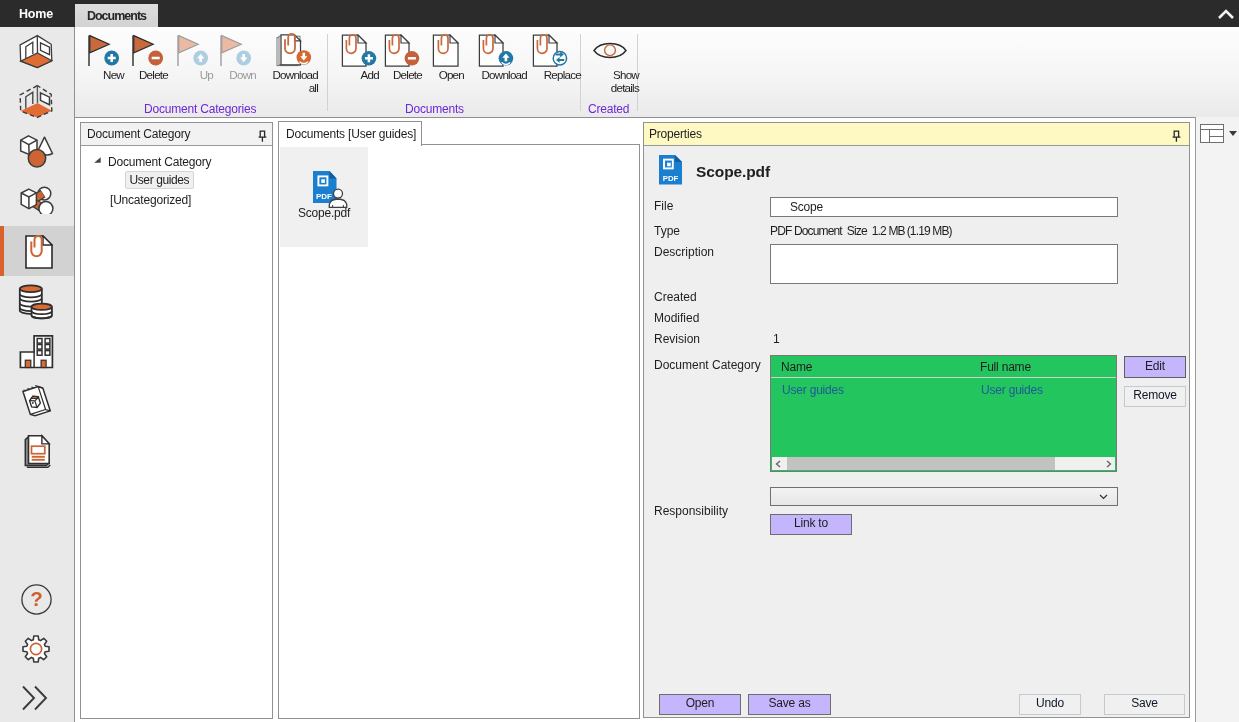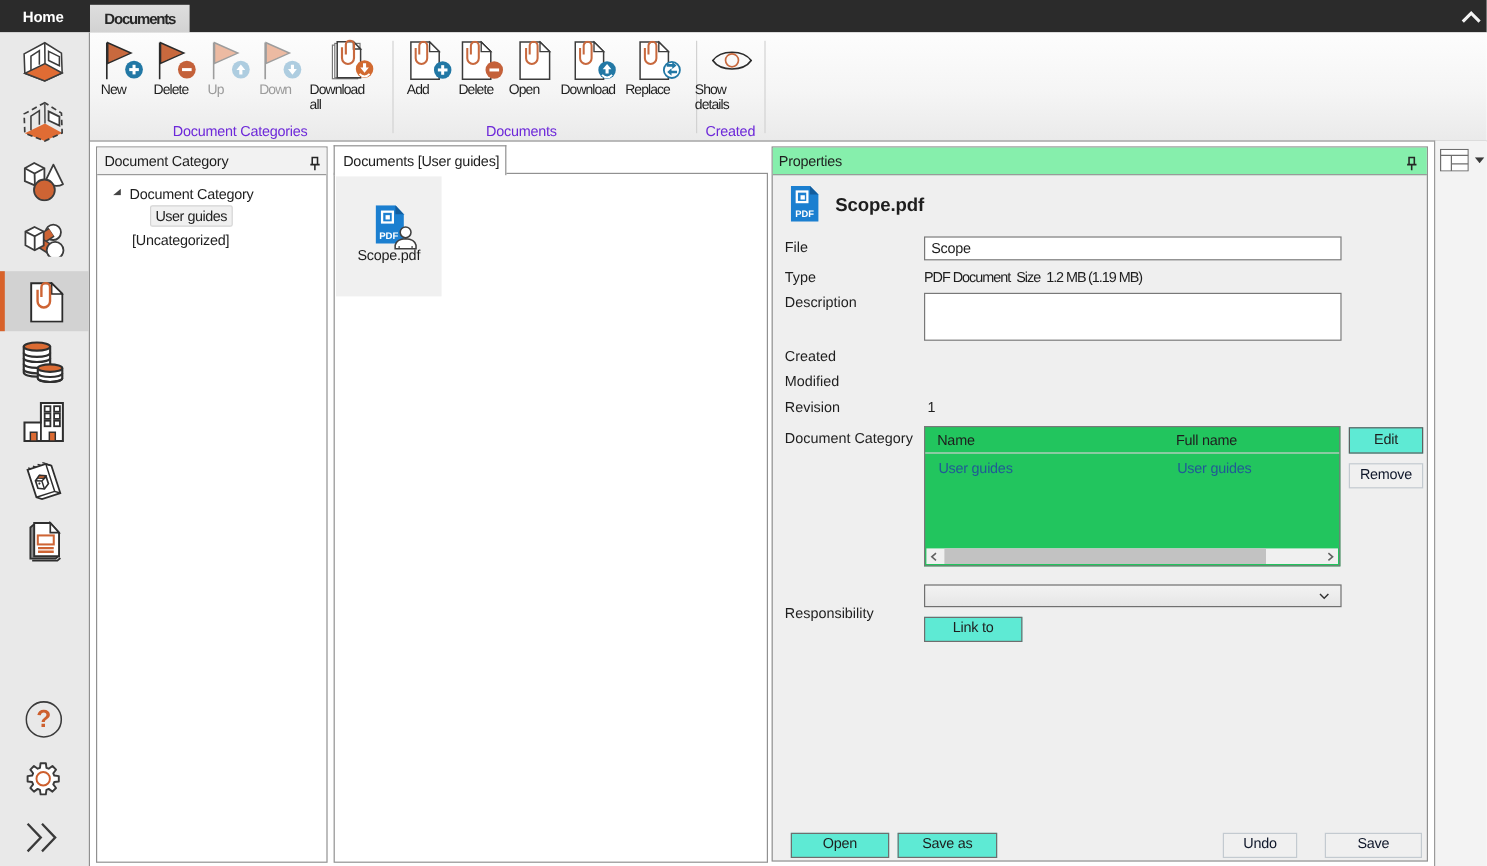--- a/index.html
+++ b/index.html
@@ -1,20 +1,20 @@
 <!DOCTYPE html>
 <html><head><meta charset="utf-8">
 <style>
 html,body{margin:0;padding:0}
 body{width:1239px;height:722px;position:relative;font-family:"Liberation Sans",sans-serif;background:#fff;overflow:hidden;font-size:12px;color:#1e1e1e}
 .abs{position:absolute}
 .lbl{position:absolute;white-space:nowrap}
-.btn{position:absolute;background:#5eead4;border:1px solid #6e6e6e;color:#1e1e1e;text-align:center;font-size:12px;letter-spacing:-0.2px}
+.btn{position:absolute;background:#c4b5fd;border:1px solid #6e6e6e;color:#1e1e1e;text-align:center;font-size:12px;letter-spacing:-0.2px}
 .btn.dis{background:#f0f0f0;border:1px solid #c3cad0;color:#0f172a}
-.ribtxt{position:absolute;text-align:left;font-size:11.6px;letter-spacing:-0.75px;color:#1e1e1e;line-height:12.5px}
+.ribtxt{position:absolute;text-align:right;font-size:11.6px;letter-spacing:-0.75px;color:#1e1e1e;line-height:12.5px}
 .ribtxt.gray{color:#9b9b9b}
 .grplbl{position:absolute;text-align:left;font-size:12px;letter-spacing:-0.2px;color:#6d28d9}
 .sep{position:absolute;top:34px;width:1px;height:77px;background:#d2d2d2}
 </style></head>
 <body>
 
 <div class="abs" style="left:0;top:0;width:1239px;height:27px;background:#2b2b2b"></div>
 <div class="abs" style="left:19px;top:0;height:27px;line-height:28px;color:#fff;font-weight:bold;font-size:12.5px;letter-spacing:-0.2px">Home</div>
 <div class="abs" style="left:75px;top:4px;width:83px;height:23px;background:linear-gradient(#dedede,#d2d2d2)"></div>
 <div class="abs" style="left:75px;top:4px;width:83px;height:23px;line-height:24px;text-align:center;color:#262626;font-weight:bold;font-size:12.5px;letter-spacing:-1px">Documents</div>
@@ -274,36 +274,36 @@
  <text x="11" y="28.3" text-anchor="middle" font-family="Liberation Sans" font-size="8" font-weight="bold" fill="#fff">PDF</text>
  <g>
   <circle cx="25" cy="22.6" r="4.5" fill="#fff" stroke="#3f3f3f" stroke-width="1.3"></circle>
   <path d="M16.3,36.3 v-2.9 q1.2,-5.2 8.7,-5.4 q7.5,0.2 8.7,5.4 v2.9 z" fill="#fff" stroke="#3f3f3f" stroke-width="1.3"></path>
   <path d="M19.6,36.3 v-2.3 M30.4,36.3 v-2.3" fill="none" stroke="#3f3f3f" stroke-width="1"></path>
  </g>
 </svg>
 <div class="abs" style="left:280px;top:206px;width:88px;text-align:center;letter-spacing:-0.2px">Scope.pdf</div>
 
 <div class="abs" style="left:643px;top:122px;width:547px;height:596px;background:#efefef;border:1px solid #919191;box-sizing:border-box">
- <div style="height:22px;background:#86efac;border-bottom:1px solid #9a9a9a;line-height:22px;padding-left:5px;letter-spacing:-0.2px">Properties</div>
+ <div style="height:22px;background:#fef9c3;border-bottom:1px solid #9a9a9a;line-height:22px;padding-left:5px;letter-spacing:-0.2px">Properties</div>
  <svg class="abs" style="left:528px;top:7px" width="9" height="13" viewBox="0 0 9 13">
       <path d="M2.2,1.2 h4.4 v6 h-4.4 z M0.6,7.2 h7.8 M4.4,7.2 v4.6" fill="none" stroke="#262626" stroke-width="1.3"></path>
     </svg>
 </div>
 <div id="props">
 <svg class="abs" style="left:659px;top:155px" width="24" height="30" viewBox="0 0 24 30">
  <path d="M0,0 h16 l7,7 v22.5 h-23 z" fill="#1b7fd0"></path>
  <path d="M16,0 l7,7 h-7 z" fill="#125d9e"></path>
  <rect x="5" y="4.6" width="8.8" height="8.8" fill="none" stroke="#fff" stroke-width="1.9"></rect>
  <rect x="8.1" y="7.7" width="3.6" height="3.6" fill="#fff"></rect>
  <text x="11.5" y="25.5" text-anchor="middle" font-family="Liberation Sans" font-size="7.8" font-weight="bold" fill="#fff">PDF</text>
 </svg>
 <div class="lbl" style="left:696px;top:163px;font-size:15.5px;font-weight:bold;letter-spacing:-0.1px">Scope.pdf</div>
 <div class="lbl" style="left:654px;top:199px">File</div>
-<div class="abs" style="left:770px;top:197px;width:348px;height:20px;background:#fff;border:1px solid #787878;box-sizing:border-box;line-height:18px;padding-left:5px;letter-spacing:-0.2px">Scope</div>
+<div class="abs" style="left:770px;top:197px;width:348px;height:20px;background:#fff;border:1px solid #787878;box-sizing:border-box;line-height:18px;padding-left:19px;letter-spacing:-0.2px">Scope</div>
 <div class="lbl" style="left:654px;top:224px">Type</div>
 <div class="lbl" style="left:770px;top:224px;letter-spacing:-0.85px">PDF Document<span style="margin-left:5px">Size</span><span style="margin-left:5px">1.2 MB</span><span style="margin-left:2px">(1.19 MB)</span></div>
 <div class="lbl" style="left:654px;top:245px">Description</div>
 <div class="abs" style="left:770px;top:244px;width:348px;height:40px;background:#fff;border:1px solid #787878;box-sizing:border-box"></div>
 <div class="lbl" style="left:654px;top:290px">Created</div>
 <div class="lbl" style="left:654px;top:311px">Modified</div>
 <div class="lbl" style="left:654px;top:332px">Revision</div>
 <div class="lbl" style="left:773px;top:332px">1</div>
 <div class="lbl" style="left:654px;top:358px">Document Category</div>
 

